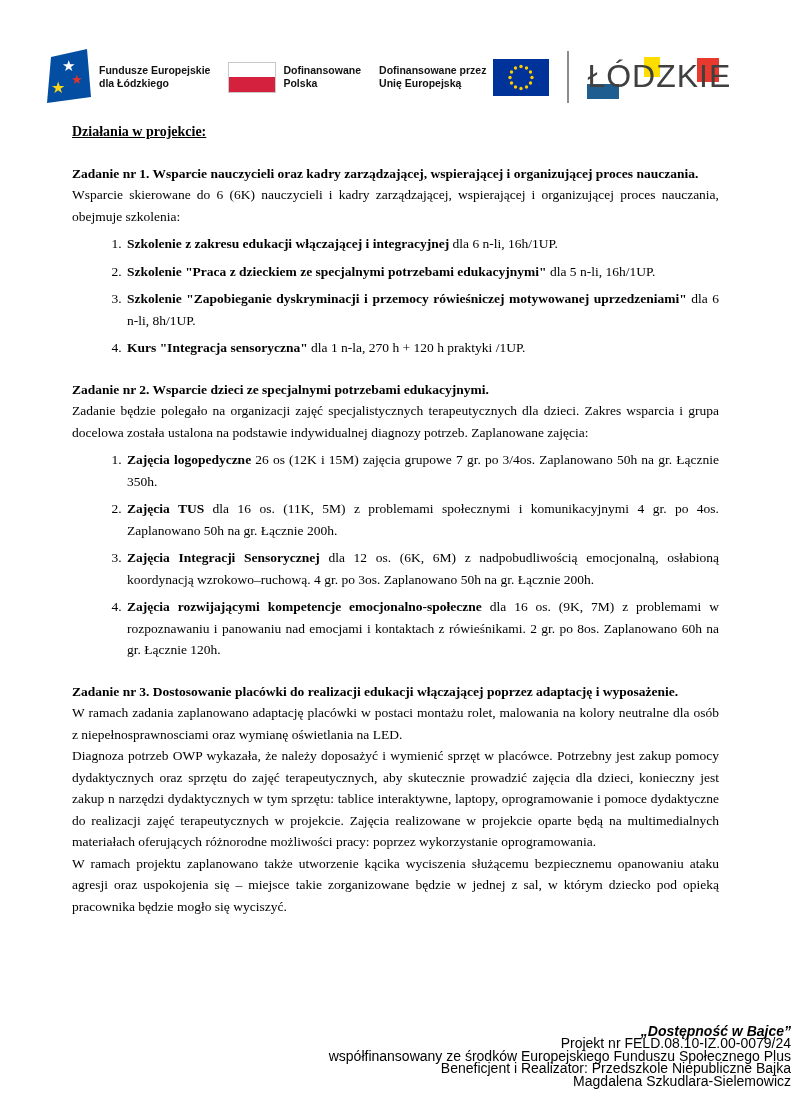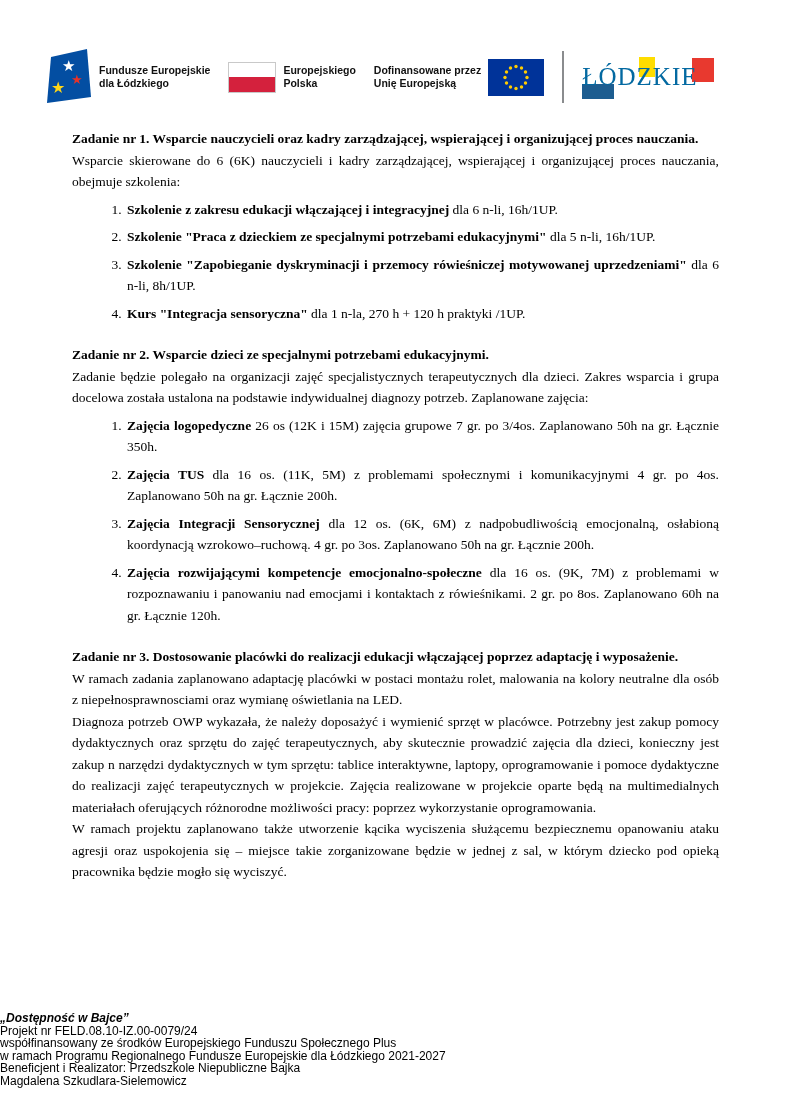--- a/index.html
+++ b/index.html
@@ -21,43 +21,43 @@
   .pl-flag{width:48px;height:31px;border:1px solid #c9c9c9;box-sizing:border-box;}
   .pl-flag .w{height:50%;background:#ffffff;}
   .pl-flag .r{height:50%;background:#d4213d;}
   .logo-divider{width:2px;height:52px;background:#8a8c8e;}
   .lodzkie{position:relative;width:132px;height:54px;display:flex;align-items:center;}
   .lodzkie .blk{position:absolute;z-index:0;}
   .lodzkie .b-blue{left:0;bottom:5px;width:32px;height:15px;background:#1d5d90;}
   .lodzkie .b-yellow{left:57px;top:7px;width:16px;height:20px;background:#ffdd00;}
   .lodzkie .b-red{right:0;top:8px;width:22px;height:24px;background:#e8392f;}
   .lodzkie-text{
-    position:relative;z-index:1;font-family:Liberation Serif, serif;
-    font-size:25px;font-weight:400;letter-spacing:1px;color:#0369a1;
+    position:relative;z-index:1;font-family:Liberation Sans, sans-serif;
+    font-size:32px;font-weight:400;letter-spacing:1px;color:#404040;
   }
   
   main{margin:0 72px;}
   .doc-title{
     font-size:14px;font-weight:bold;text-decoration:underline;
     margin:13px 0 0 0;
   }
   .intro{font-weight:bold;margin:8px 0 0 0;}
   .task-heading{
     font-size:13.5px;font-weight:bold;text-align:justify;
     margin:20px 0 0 0;
   }
   .body-p{margin:0;text-align:justify;}
   ol{margin:0;padding:0 0 0 53px;}
   li{text-align:justify;padding-left:2px;margin-top:6px;}
   li b{font-weight:bold;}
   
   footer{
-    position:absolute;left:0;right:0;bottom:32px;text-align:left;
+    position:absolute;left:0;right:0;bottom:32px;text-align:right;
     font-family:"Liberation Sans","DejaVu Sans",sans-serif;
-    font-size:12px;line-height:12.5px;color:#000;
+    font-size:14px;line-height:12.5px;color:#000;
   }
   .footer-title{font-weight:bold;font-style:italic;}
 </style>
 </head>
 <body>
 
 <div class="page">
 
   <header class="logos">
 
@@ -73,21 +73,21 @@
         <div>dla Łódzkiego</div>
       </div>
     </div>
 
     <div class="logo">
       <div class="pl-flag">
         <div class="w"></div>
           <div class="r"></div>
       </div>
       <div class="logo-text">
-        <div>Europejskiego</div>
+        <div>Dofinansowane</div>
         <div>Polska</div>
       </div>
     </div>
 
     <div class="logo">
       <div class="logo-text right">
         <div>Dofinansowane przez</div>
         <div>Unię Europejską</div>
       </div>
       <svg width="56" height="37" viewBox="0 0 56 37">
@@ -115,20 +115,21 @@
       <div class="blk b-blue"></div>
       <div class="blk b-yellow"></div>
       <div class="blk b-red"></div>
       <span class="lodzkie-text">ŁÓDZKIE</span>
     </div>
 
   </header>
 
   <main>
 
+    <h1 class="doc-title">Działania w projekcie:</h1>
 
 
     <h2 class="task-heading">Zadanie nr 1. Wsparcie nauczycieli oraz kadry zarządzającej, wspierającej i organizującej proces nauczania.</h2>
     <p class="body-p">Wsparcie skierowane do 6 (6K) nauczycieli i kadry zarządzającej, wspierającej i organizującej proces nauczania, obejmuje szkolenia:</p>
     <ol>
       <li><b>Szkolenie z zakresu edukacji włączającej i integracyjnej</b><span> dla 6 n-li, 16h/1UP.</span></li>
       <li><b>Szkolenie "Praca z dzieckiem ze specjalnymi potrzebami edukacyjnymi"</b><span> dla 5 n-li, 16h/1UP.</span></li>
       <li><b>Szkolenie "Zapobieganie dyskryminacji i przemocy rówieśniczej motywowanej uprzedzeniami"</b><span> dla 6 n-li, 8h/1UP.</span></li>
       <li><b>Kurs "Integracja sensoryczna"</b><span> dla 1 n-la, 270 h + 120 h praktyki /1UP.</span></li>
     </ol>
@@ -146,18 +147,17 @@
     <p class="body-p">W ramach zadania zaplanowano adaptację placówki w postaci montażu rolet, malowania na kolory neutralne dla osób z niepełnosprawnosciami oraz wymianę oświetlania na LED.</p>
     <p class="body-p">Diagnoza potrzeb OWP wykazała, że należy doposażyć i wymienić sprzęt w placówce. Potrzebny jest zakup pomocy dydaktycznych oraz sprzętu do zajęć terapeutycznych, aby skutecznie prowadzić zajęcia dla dzieci, konieczny jest zakup n narzędzi dydaktycznych w tym sprzętu: tablice interaktywne, laptopy, oprogramowanie i pomoce dydaktyczne do realizacji zajęć terapeutycznych w projekcie. Zajęcia realizowane w projekcie oparte będą na multimedialnych materiałach oferujących różnorodne możliwości pracy: poprzez wykorzystanie oprogramowania.</p>
     <p class="body-p">W ramach projektu zaplanowano także utworzenie kącika wyciszenia służącemu bezpiecznemu opanowaniu ataku agresji oraz uspokojenia się – miejsce takie zorganizowane będzie w jednej z sal, w którym dziecko pod opieką pracownika będzie mogło się wyciszyć.</p>
 
   </main>
 
   <footer>
     <div class="footer-title">„Dostępność w Bajce”</div>
     <div>Projekt nr FELD.08.10-IZ.00-0079/24</div>
     <div>współfinansowany ze środków Europejskiego Funduszu Społecznego Plus</div>
-    <div>w ramach Programu Regionalnego Fundusze Europejskie dla Łódzkiego 2021-2027</div>
     <div>Beneficjent i Realizator: Przedszkole Niepubliczne Bajka</div>
     <div>Magdalena Szkudlara-Sielemowicz</div>
   </footer>
 
 </div>
 
 </body></html>

